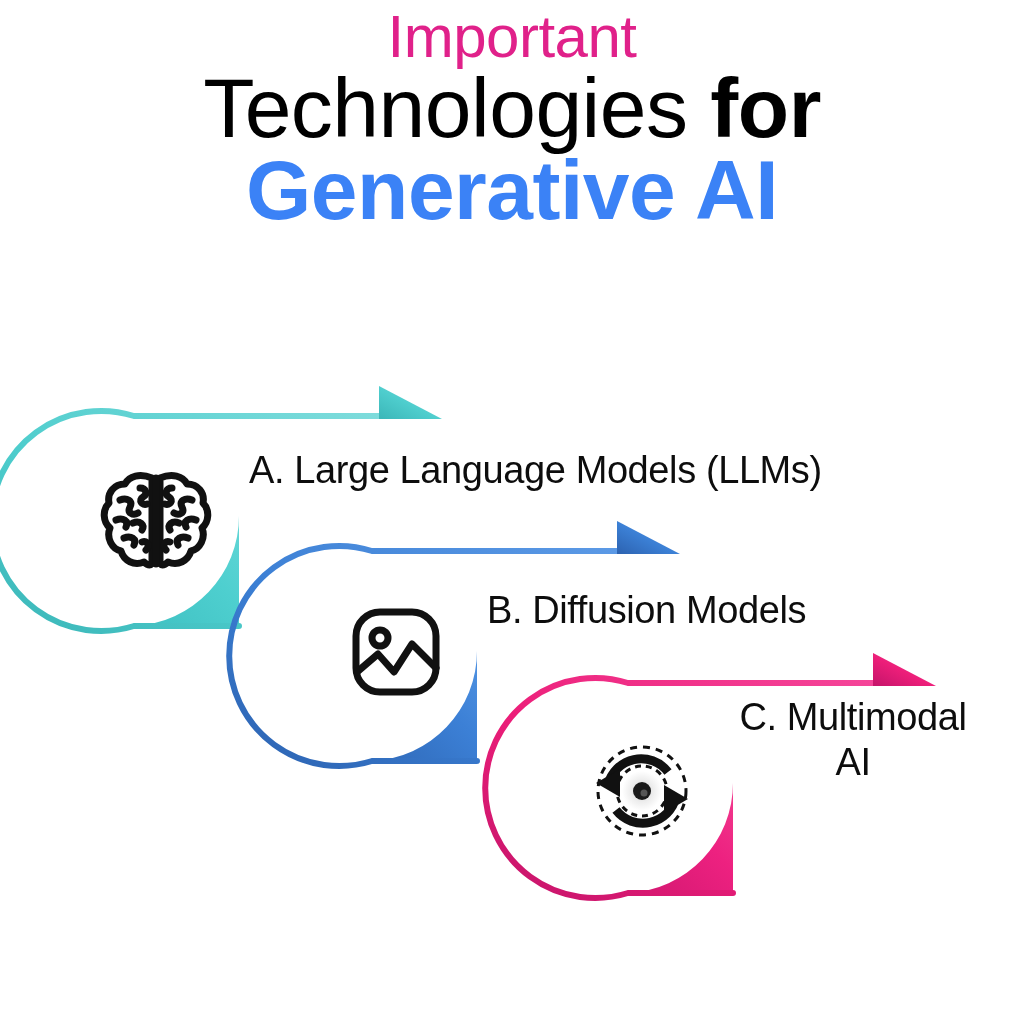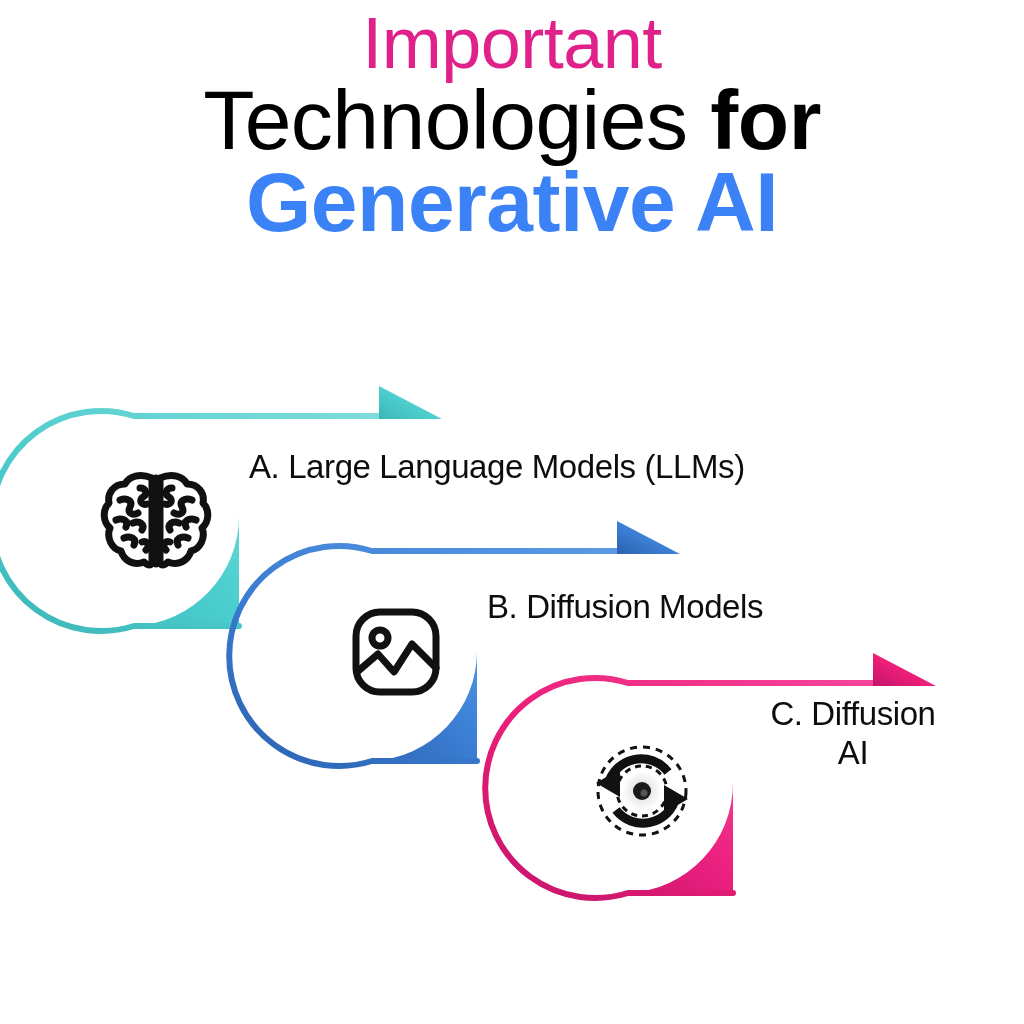--- a/index.html
+++ b/index.html
@@ -30,39 +30,39 @@
     top: 8px;
     width: 1024px;
     text-align: center;
     line-height: 0.98;
     letter-spacing: -0.5px;
   }
   .title-line {
     display: block;
     white-space: nowrap;
   }
-  .title-line-1 { font-size: 72px; font-weight: 300; }
+  .title-line-1 { font-size: 60px; font-weight: 300; }
   .title-line-2 { font-size: 84px; font-weight: 300; }
   .title-line-3 { font-size: 84px; font-weight: 800; }
   .t-light { font-weight: 300; }
   .t-bold  { font-weight: 800; }
 
   
   .row {
     position: absolute;
   }
   .row svg {
     display: block;
     overflow: visible;
   }
 
   .row-label {
     position: absolute;
     color: #0d0d0d;
-    font-size: 33px;
+    font-size: 38px;
     font-weight: 500;
     letter-spacing: -0.4px;
     line-height: 1.18;
     white-space: nowrap;
   }
   .row-label.two-line {
     white-space: normal;
     text-align: center;
     width: 300px;
   }
@@ -208,18 +208,18 @@
 
         <path d="M 30 30 L 30 58 L 6 44 Z" fill="#111111"></path>
         <path d="M 74 74 L 74 46 L 98 60 Z" fill="#111111"></path>
 
         <circle cx="52" cy="52" r="9" fill="#1a1a1a"></circle>
         <circle cx="54" cy="54" r="3.5" fill="#555555"></circle>
       </svg>
     </div>
 
     <div class="row-label two-line" style="left:175px; top:30px;">
-      <span>C. Diffusion</span><br>
+      <span>C. Multimodal</span><br>
       <span>AI</span>
     </div>
   </div>
 
 </div>
 
 </body></html>

